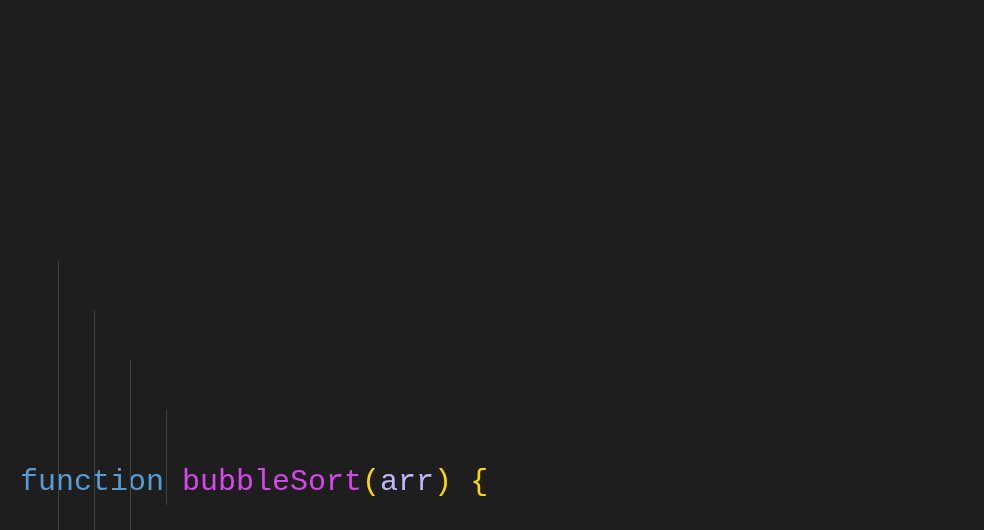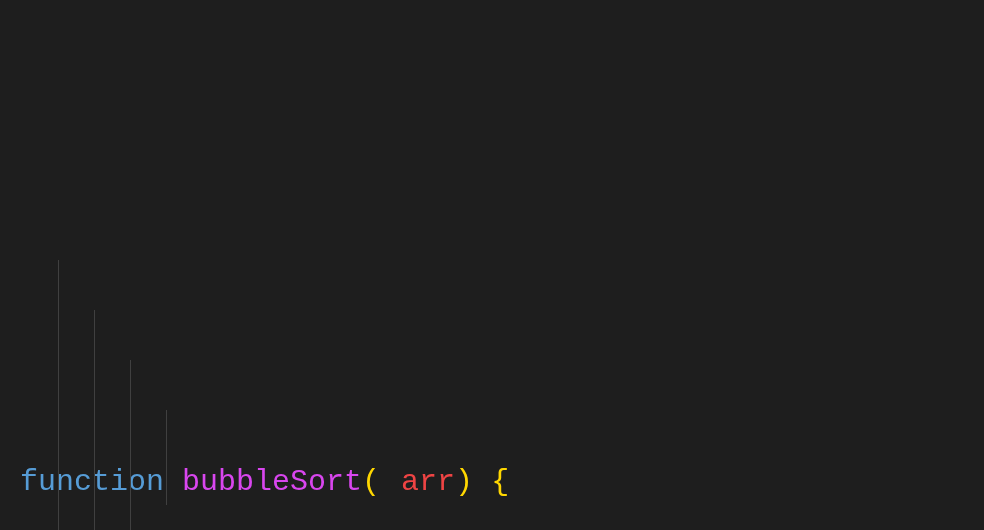--- a/index.html
+++ b/index.html
@@ -15,21 +15,21 @@
       padding: 12px 20px;
       color: #d4d4d4;
       width: 984px;
       height: 530px;
       overflow: hidden;
       white-space: pre;
     }
     .k-storage { color: #569cd6; text-align: right; }
     .fn-name { color: #d946ef; }
     .paren-yellow { color: #ffd700; }
-    .param { color: #ef4444; margin-left: 21px; }
+    .param { color: #c4b5fd; }
     .guide {
       position: absolute;
       width: 1px;
       background: #404040;
     }
     .code-container {
       position: relative;
     }
   </style>
 </head>

